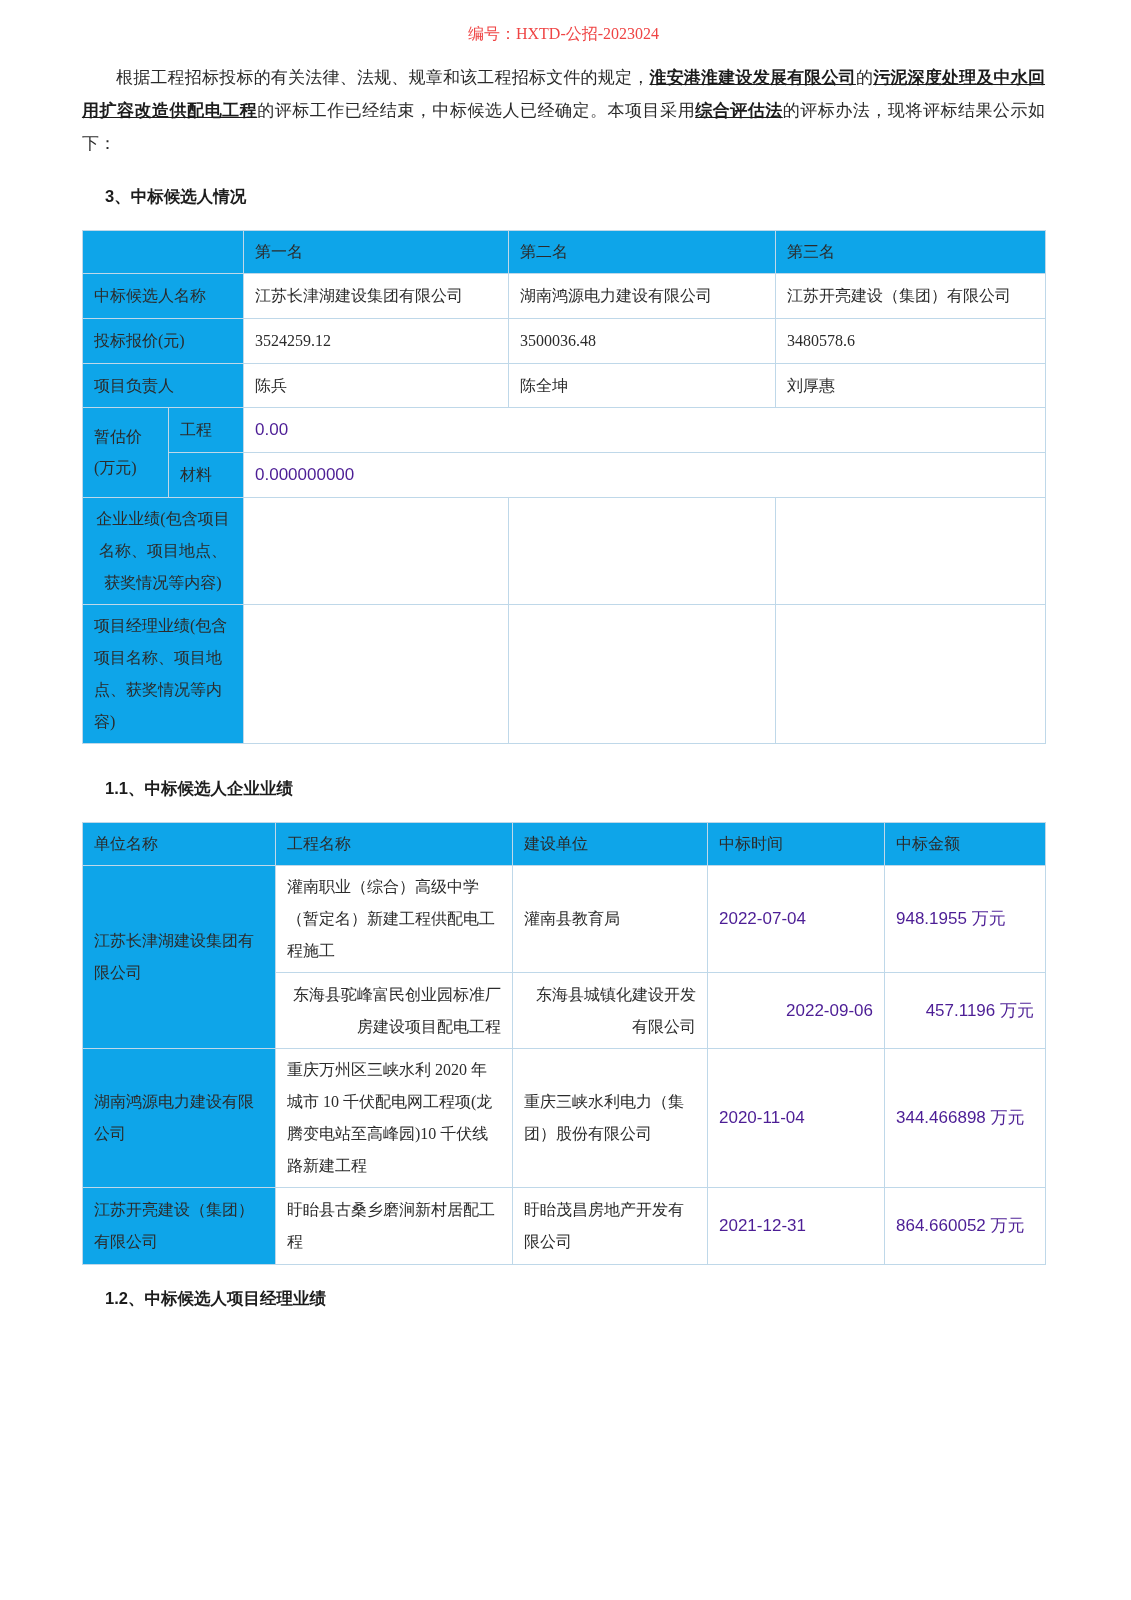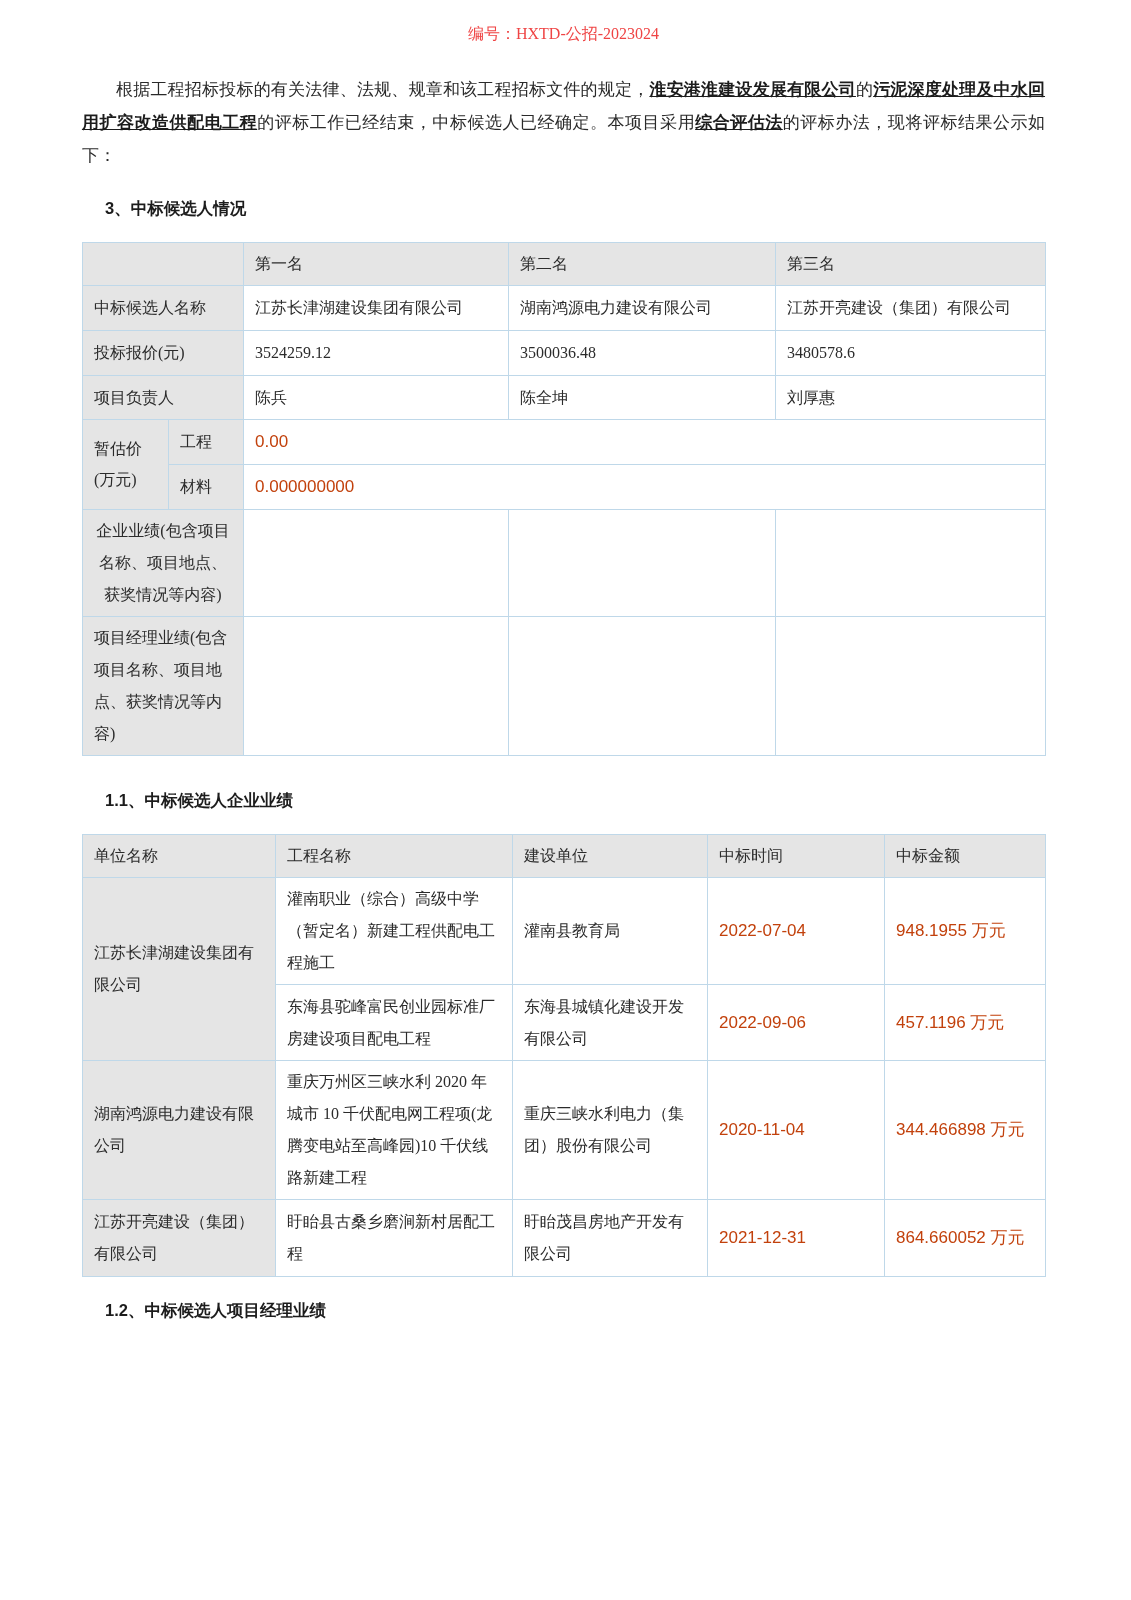--- a/index.html
+++ b/index.html
@@ -24,21 +24,21 @@
     letter-spacing: 0.5px;
     color: #1c1c1c;
   }
   .doc-number {
     margin-top: 24px;
     text-align: center;
     font-size: 16px;
     color: #ef4444;
   }
   .intro {
-    margin-top: 28px;
+    margin-top: 16px;
     font-size: 17px;
     line-height: 33px;
     text-align: justify;
     text-indent: 2em;
     color: #2a2a2a;
   }
   .intro .bu {
     font-weight: bold;
     text-decoration: underline;
     color: #1c1c1c;
@@ -59,25 +59,25 @@
     color: #2b2b2b;
   }
   td {
     border: 1px solid #bfd8e9;
     padding: 5px 11px;
     vertical-align: middle;
     line-height: 2.0;
     word-break: break-all;
     background: #ffffff;
   }
-  td.blue { background: #e5e5e5; }
+  td.blue { background: #0ea5e9; }
   td.sans-num {
     font-family: "Liberation Sans", "DejaVu Sans", sans-serif;
     font-size: 17px;
-    color: #c2410c;
+    color: #4c1d95;
   }
   .t1 { margin-top: 22px; }
   .t2 { margin-top: 22px; }
 </style>
 </head>
 <body>
 
 <div class="page">
   <div class="content">
 
@@ -165,21 +165,21 @@
         <td class="blue">中标时间</td>
         <td class="blue">中标金额</td>
       </tr>
       <tr style="height:106px;">
         <td class="blue" rowspan="2">江苏长津湖建设集团有限公司</td>
         <td>灌南职业（综合）高级中学（暂定名）新建工程供配电工程施工</td>
         <td>灌南县教育局</td>
         <td class="sans-num">2022-07-04</td>
         <td class="sans-num">948.1955 万元</td>
       </tr>
-      <tr style="height:76px;">
+      <tr style="height:76px;text-align:right;">
         <td>东海县驼峰富民创业园标准厂房建设项目配电工程</td>
         <td>东海县城镇化建设开发有限公司</td>
         <td class="sans-num">2022-09-06</td>
         <td class="sans-num">457.1196 万元</td>
       </tr>
       <tr style="height:130px;">
         <td class="blue">湖南鸿源电力建设有限公司</td>
         <td>重庆万州区三峡水利 2020 年城市 10 千伏配电网工程项(龙腾变电站至高峰园)10 千伏线路新建工程</td>
         <td>重庆三峡水利电力（集团）股份有限公司</td>
         <td class="sans-num">2020-11-04</td>

